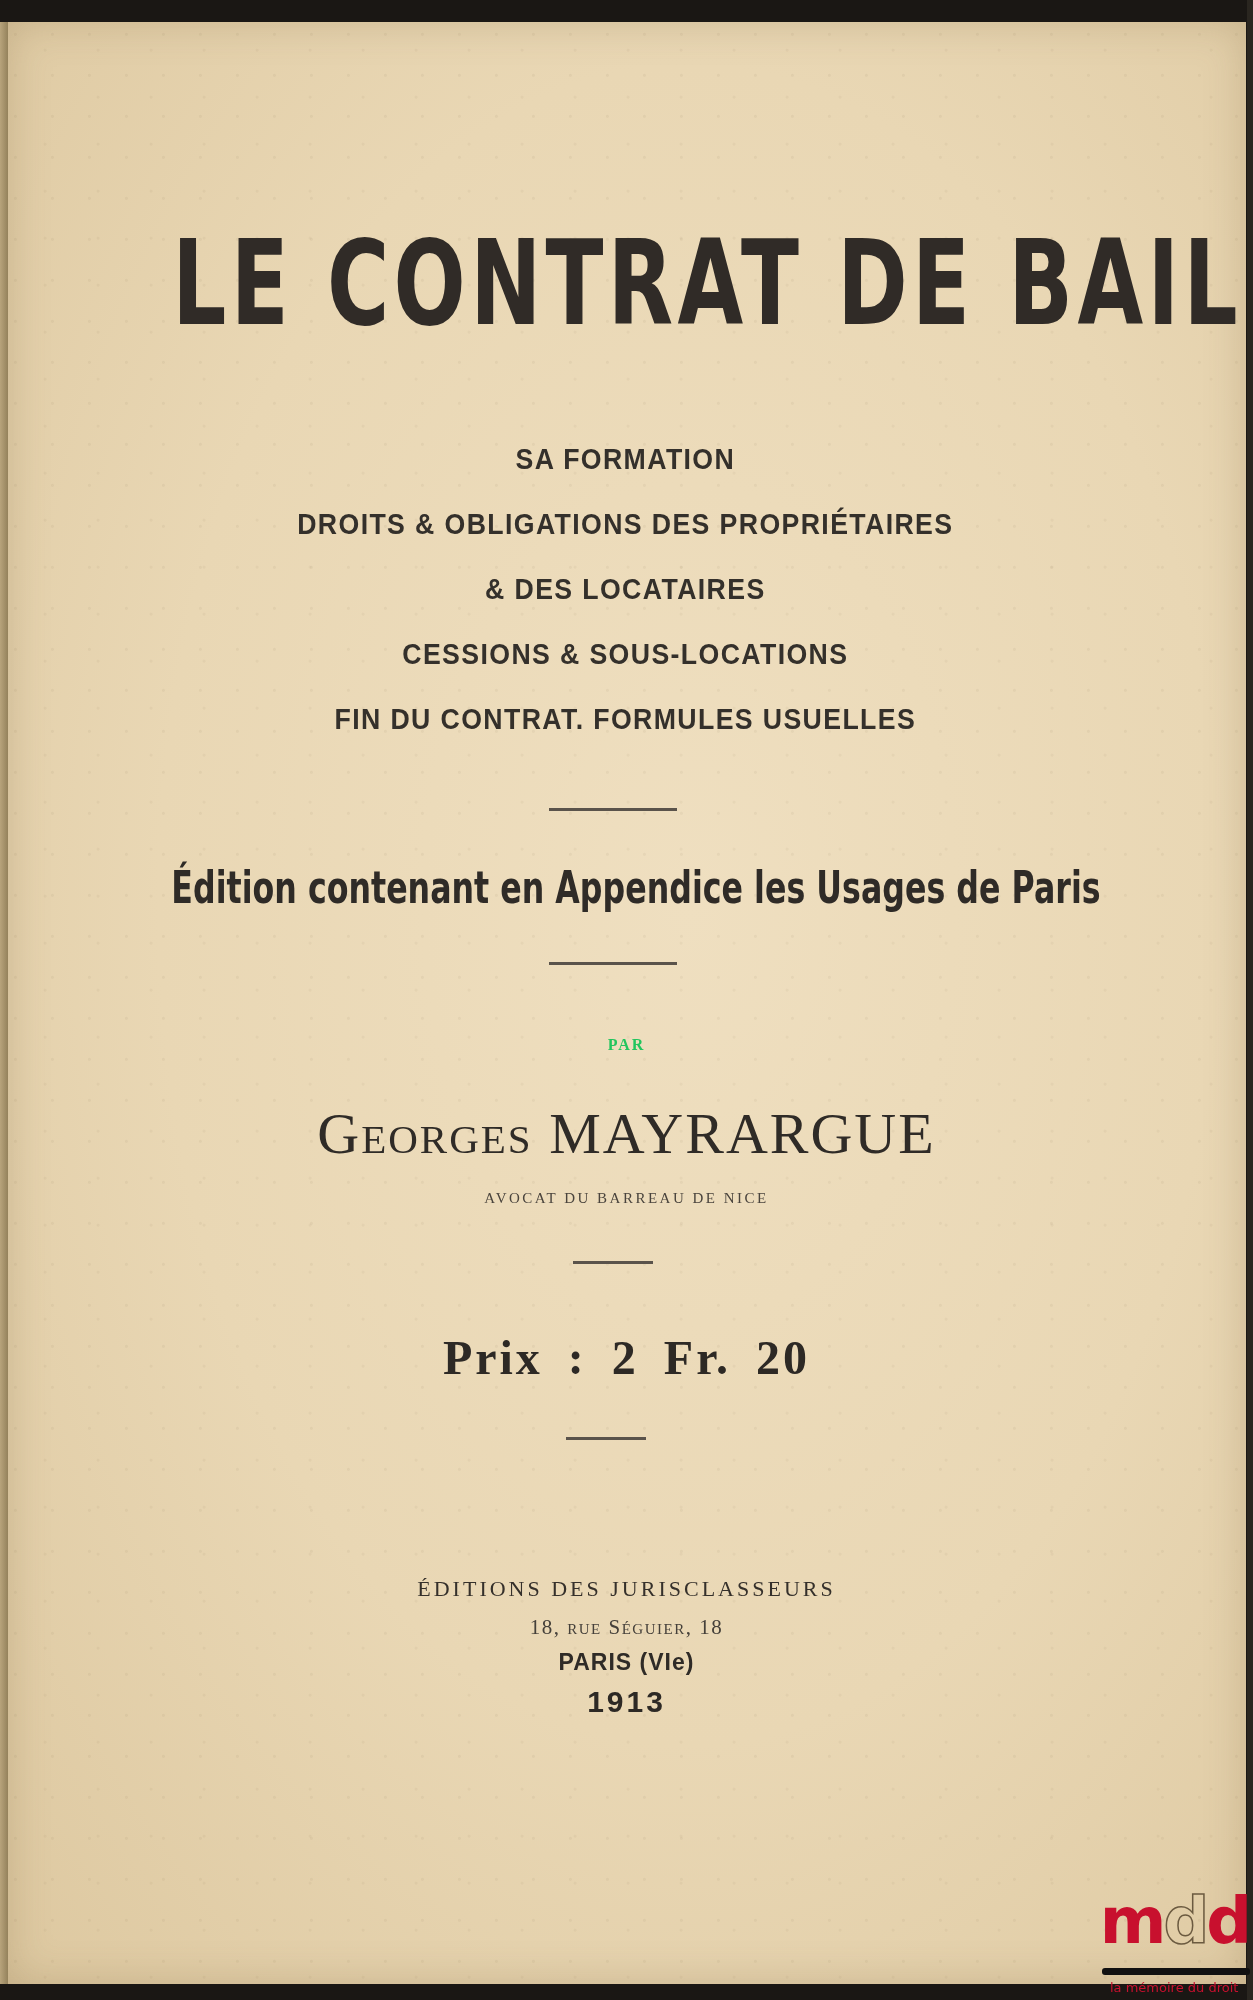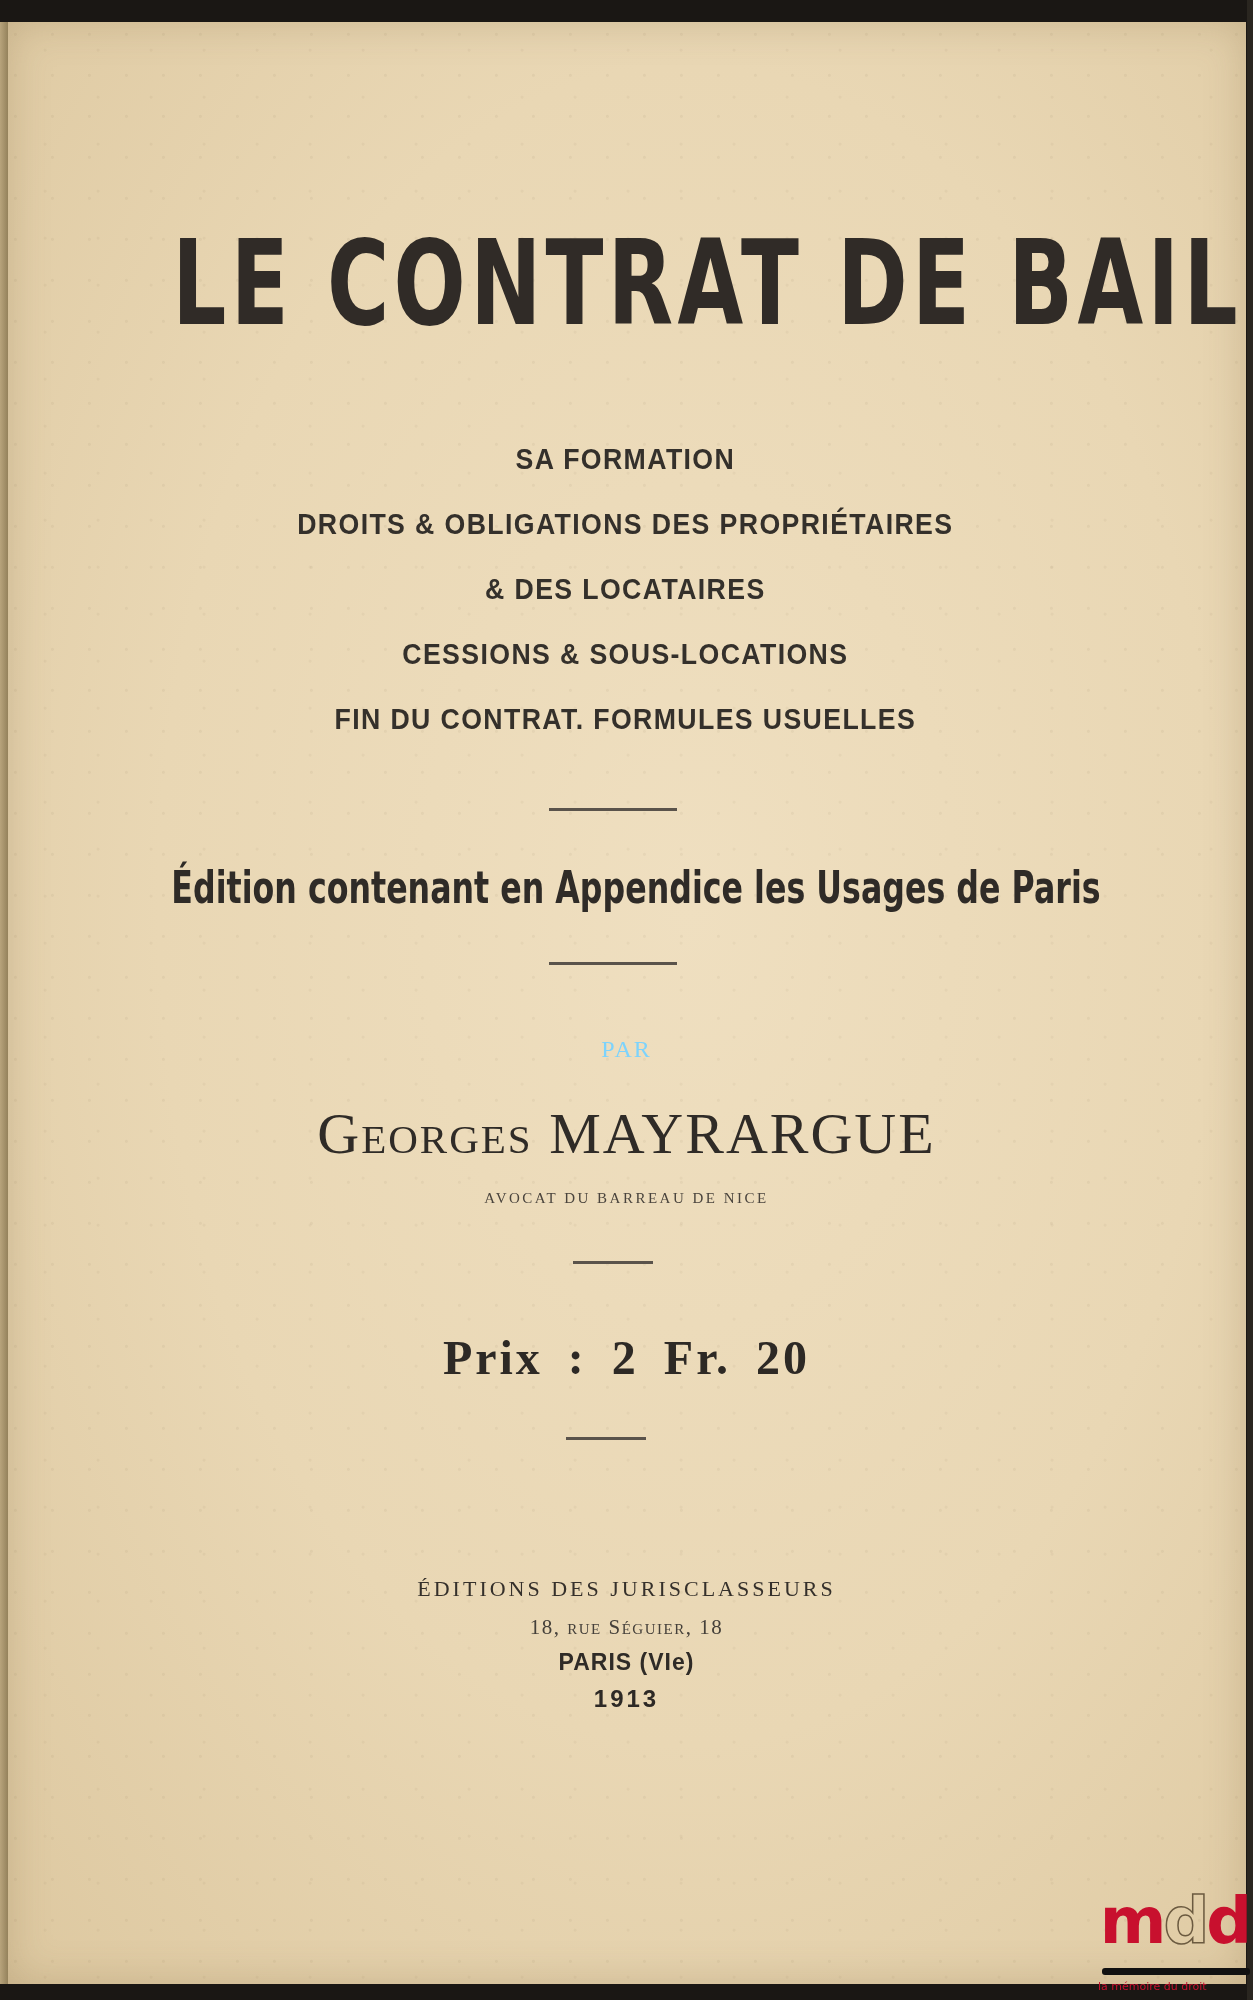--- a/index.html
+++ b/index.html
@@ -56,21 +56,21 @@
     .rule2 { left: 549px; top: 962px; width: 128px; }
     .rule3 { left: 573px; top: 1261px; width: 80px; }
     .rule4 { left: 566px; top: 1437px; width: 80px; }
 
     .edition {
       top: 860px; font-family: "DejaVu Sans", sans-serif; font-weight: bold;
       font-size: 44px; line-height: 56px; color: #2f2b27;
       transform: scaleX(0.72); transform-origin: 612px 0;
     }
     .par {
-      top: 1036px; font-size: 24px; font-weight: normal; letter-spacing: 2px; color: #7dd3fc;
+      top: 1036px; font-size: 16px; font-weight: bold; letter-spacing: 2px; color: #22c55e;
     }
     .author {
       top: 1100px; font-size: 58px; letter-spacing: 2px; color: #2f2b27;
     }
     .author .sc { font-variant: small-caps; }
     .avocat {
       top: 1190px; font-size: 15px; letter-spacing: 2.5px; color: #4a443d;
     }
     .price {
       top: 1330px; font-weight: bold; font-size: 48px; letter-spacing: 3px; color: #2d2925;
@@ -81,38 +81,38 @@
     }
     .address {
       top: 1615px; font-size: 21px; letter-spacing: 1.5px; color: #45403a; font-variant: small-caps;
     }
     .city {
       top: 1649px; font-family: "Liberation Sans", sans-serif; font-weight: bold;
       font-size: 23px; letter-spacing: 1px; color: #2f2b27;
     }
     .year {
       top: 1685px; font-family: "Liberation Sans", sans-serif; font-weight: bold;
-      font-size: 24px; letter-spacing: 3px; color: #2d2925;
+      font-size: 30px; letter-spacing: 3px; color: #2d2925;
     }
 
     .logo {
       position: absolute; left: 1094px; top: 1890px; width: 155px; height: 110px; text-align: right;
     }
     .logo-mark {
       position: absolute; left: 0; top: 0; width: 155px; height: 62px;
       font-family: "DejaVu Sans", sans-serif; font-weight: bold; font-size: 64px; line-height: 62px;
       color: #c8102e; letter-spacing: -3px;
     }
     .logo-mark .mid { color: transparent; -webkit-text-stroke: 1.5px #6b5a40; }
     .logo-bar {
       position: absolute; left: 8px; top: 78px; width: 148px; height: 7px; background: #111; border-radius: 3px;
     }
     .logo-caption {
-      position: absolute; left: 4px; top: 90px; font-family: "DejaVu Sans", sans-serif;
-      font-size: 11px; color: #c8102e; white-space: nowrap;
+      position: absolute; left: 16px; top: 90px; font-family: "DejaVu Sans", sans-serif;
+      font-size: 13px; color: #c8102e; white-space: nowrap;
     }
   </style>
 </head>
 <body>
 
 <div class="binding"></div>
 <div class="page"></div>
 <div class="right-edge"></div>
 
 <div class="content">

